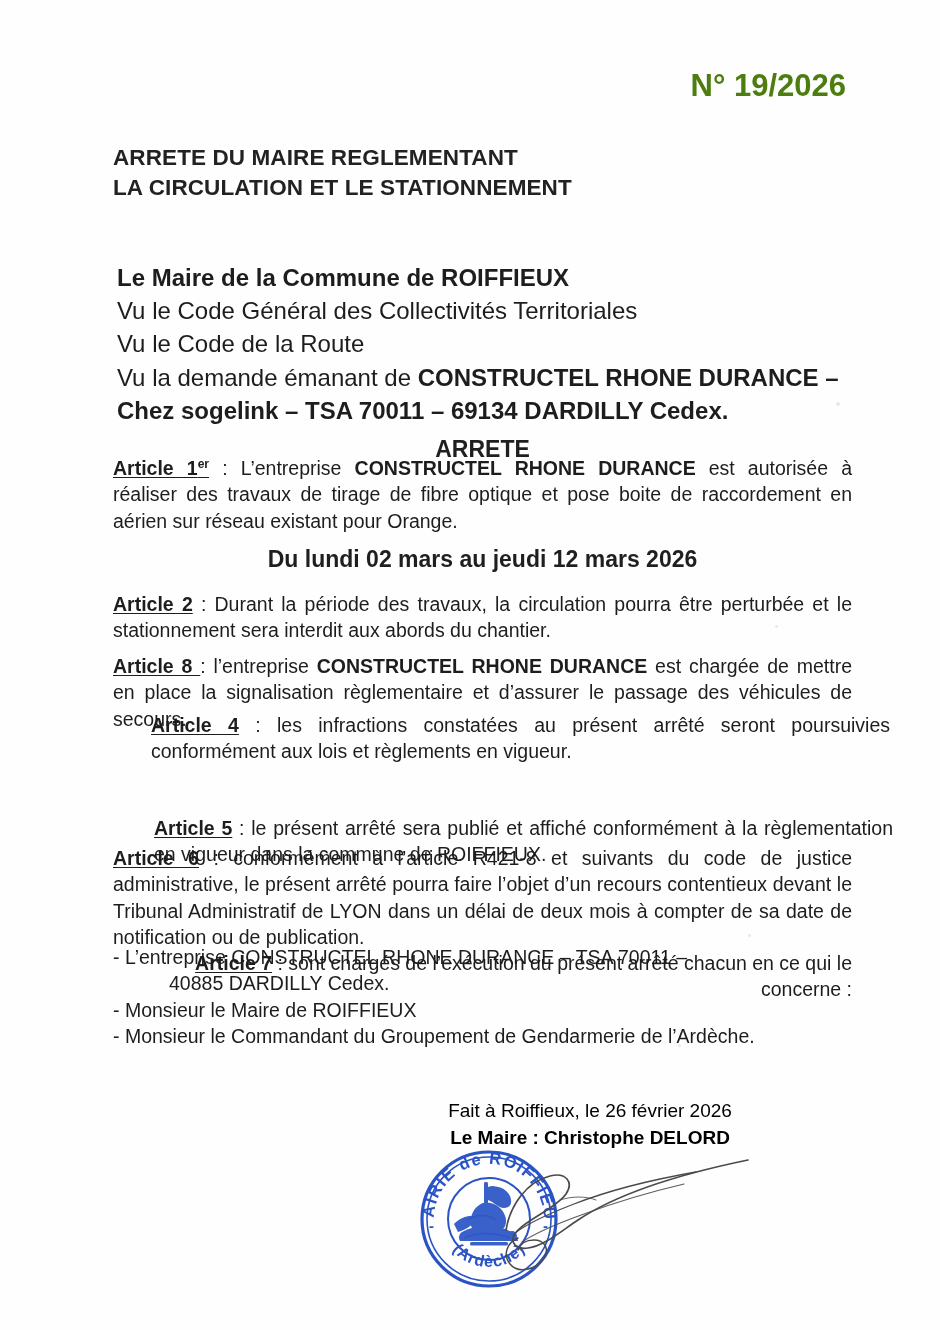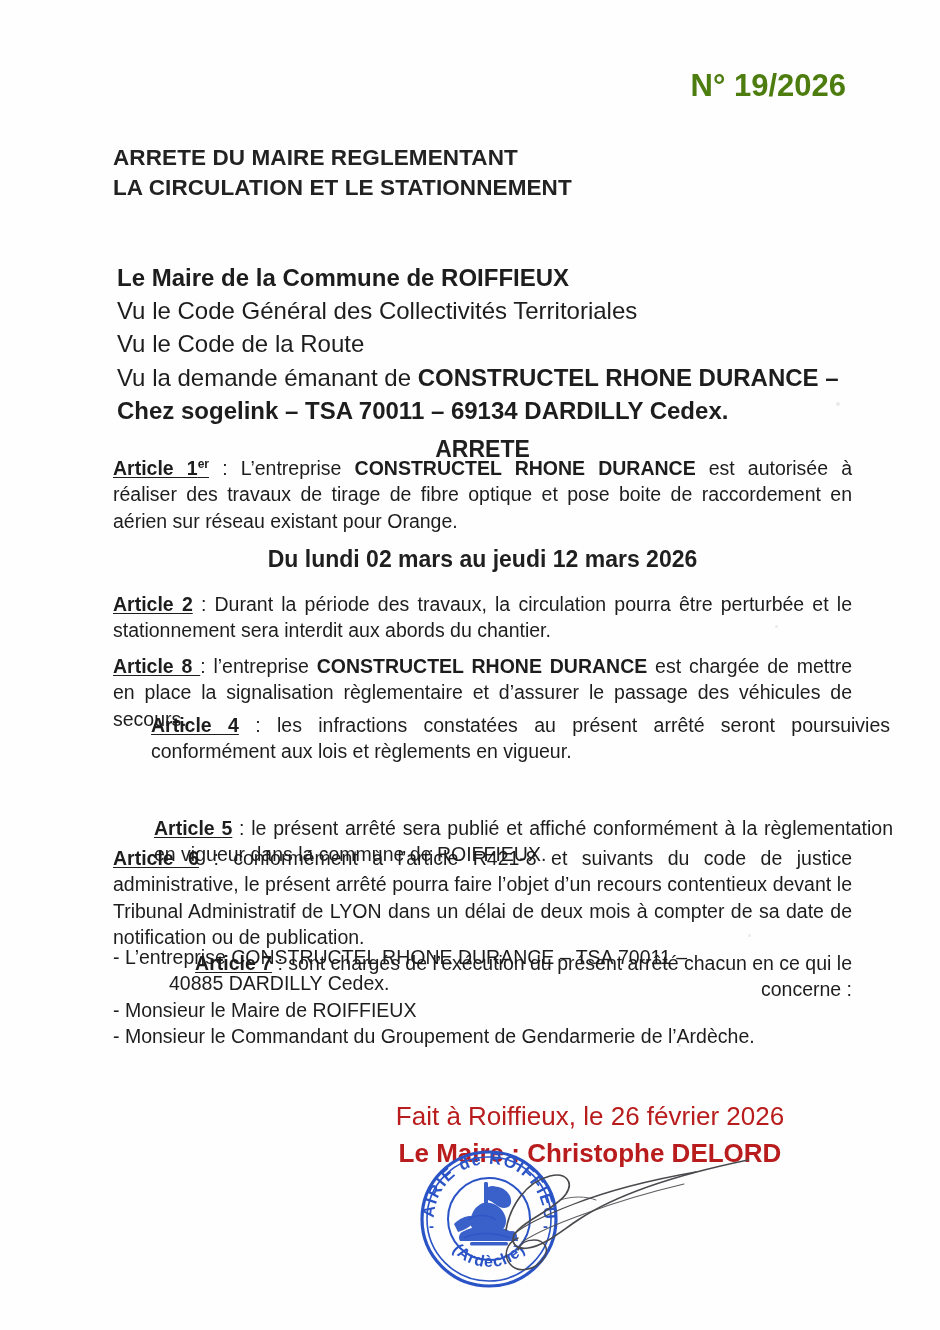--- a/index.html
+++ b/index.html
@@ -150,23 +150,23 @@
   .a7-list .item { white-space: nowrap; }
   .a7-list .indent { padding-left: 56px; }
 
   
   .sign-block {
     position: absolute;
     left: 390px;
     top: 1098px;
     width: 400px;
     text-align: center;
-    font-size: 26px;
+    font-size: 19px;
     line-height: 1.42;
-    color: #b91c1c;
+    color: #000000;
   }
   .sign-name { font-weight: bold; }
 
   
   .stamp {
     position: absolute;
     left: 418px;
     top: 1148px;
     width: 142px;
     height: 142px;

